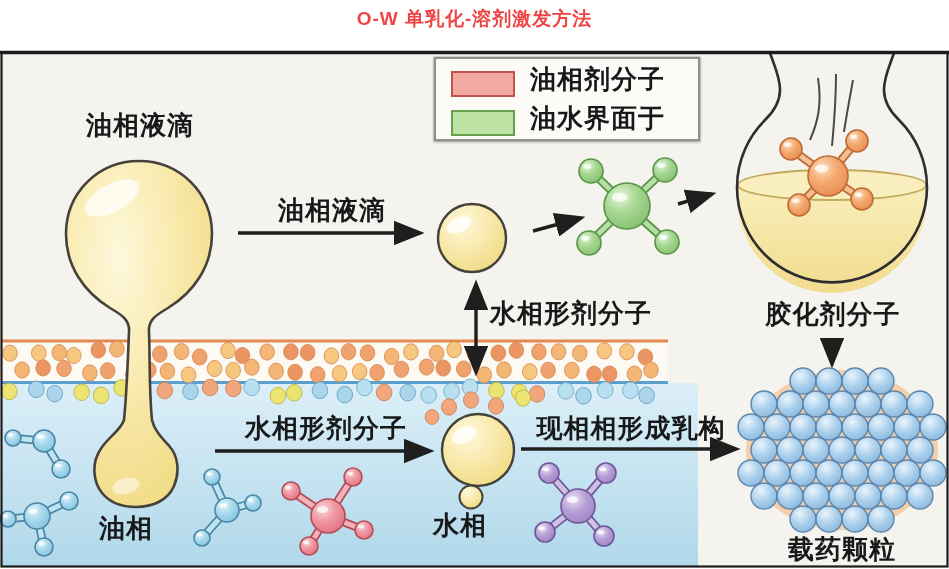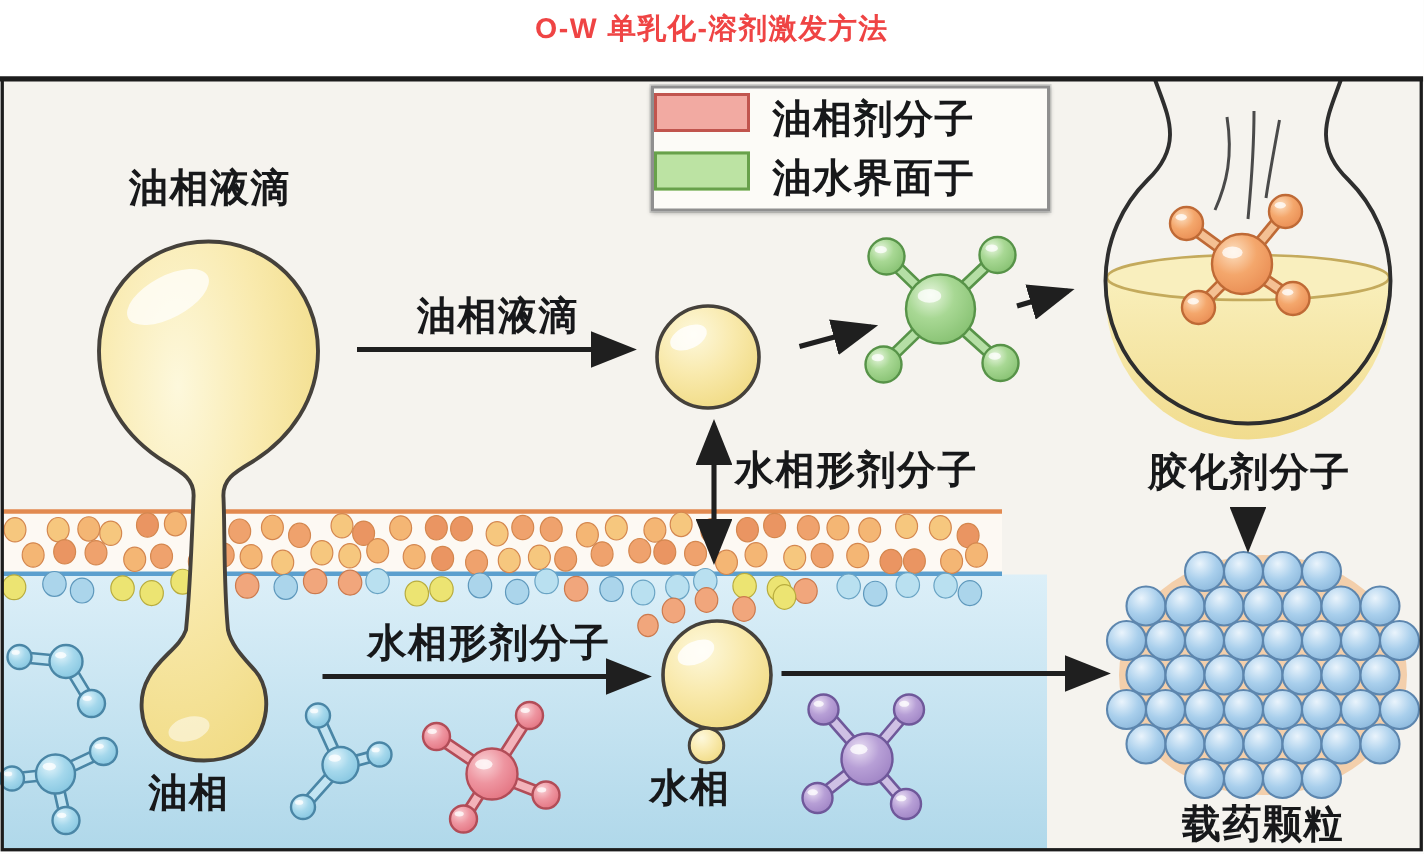--- a/index.html
+++ b/index.html
@@ -15,21 +15,21 @@
   #lab-emulsion{left:490px;top:296px;}
   #lab-gelator{left:758px;top:297px;width:150px;}
   #lab-step2{left:213px;top:411px;width:226px;}
   #lab-step3{left:518px;top:411px;width:226px;}
   #lab-oil{left:99px;top:511px;}
   #lab-water{left:433px;top:508px;}
   #lab-particle{left:764px;top:532px;width:156px;}
   .legend{position:absolute;left:434px;top:57px;width:266px;height:84px;background:#fcfbf7;
           border:2px solid #8f8f8f;box-shadow:0 1px 3px rgba(0,0,0,.3),0 0 0 1px #d8d8d4;
           box-sizing:border-box;display:flex;flex-direction:column;justify-content:space-evenly;}
-  .legend-row{display:flex;align-items:flex-start;gap:15px;}
+  .legend-row{display:flex;align-items:flex-end;gap:15px;padding-left:15px;}
   .swatch{width:64px;height:26px;border:2px solid;box-sizing:border-box;}
   .swatch.red{background:#f2aaa2;border-color:#c1554e;}
   .swatch.green{background:#bce3a3;border-color:#68a14b;}
   .legend-label{font-size:26px;font-weight:600;color:#17181a;letter-spacing:1px;}
 </style>
 </head>
 <body>
 
 <div class="stage">
 
@@ -432,17 +432,18 @@
       <div class="swatch green"></div>
       <div class="legend-label">油水界面于</div>
     </div>
   </div>
 
   <div class="lbl" id="lab-oil-droplet">油相液滴</div>
   <div class="lbl ctr" id="lab-step1">油相液滴</div>
   <div class="lbl" id="lab-emulsion">水相形剂分子</div>
   <div class="lbl ctr" id="lab-gelator">胶化剂分子</div>
   <div class="lbl ctr" id="lab-step2">水相形剂分子</div>
+  <div class="lbl ctr" id="lab-step3">现相相形成乳构</div>
   <div class="lbl" id="lab-oil">油相</div>
   <div class="lbl" id="lab-water">水相</div>
   <div class="lbl ctr" id="lab-particle">载药颗粒</div>
 
 </div>
 
 </body></html>

